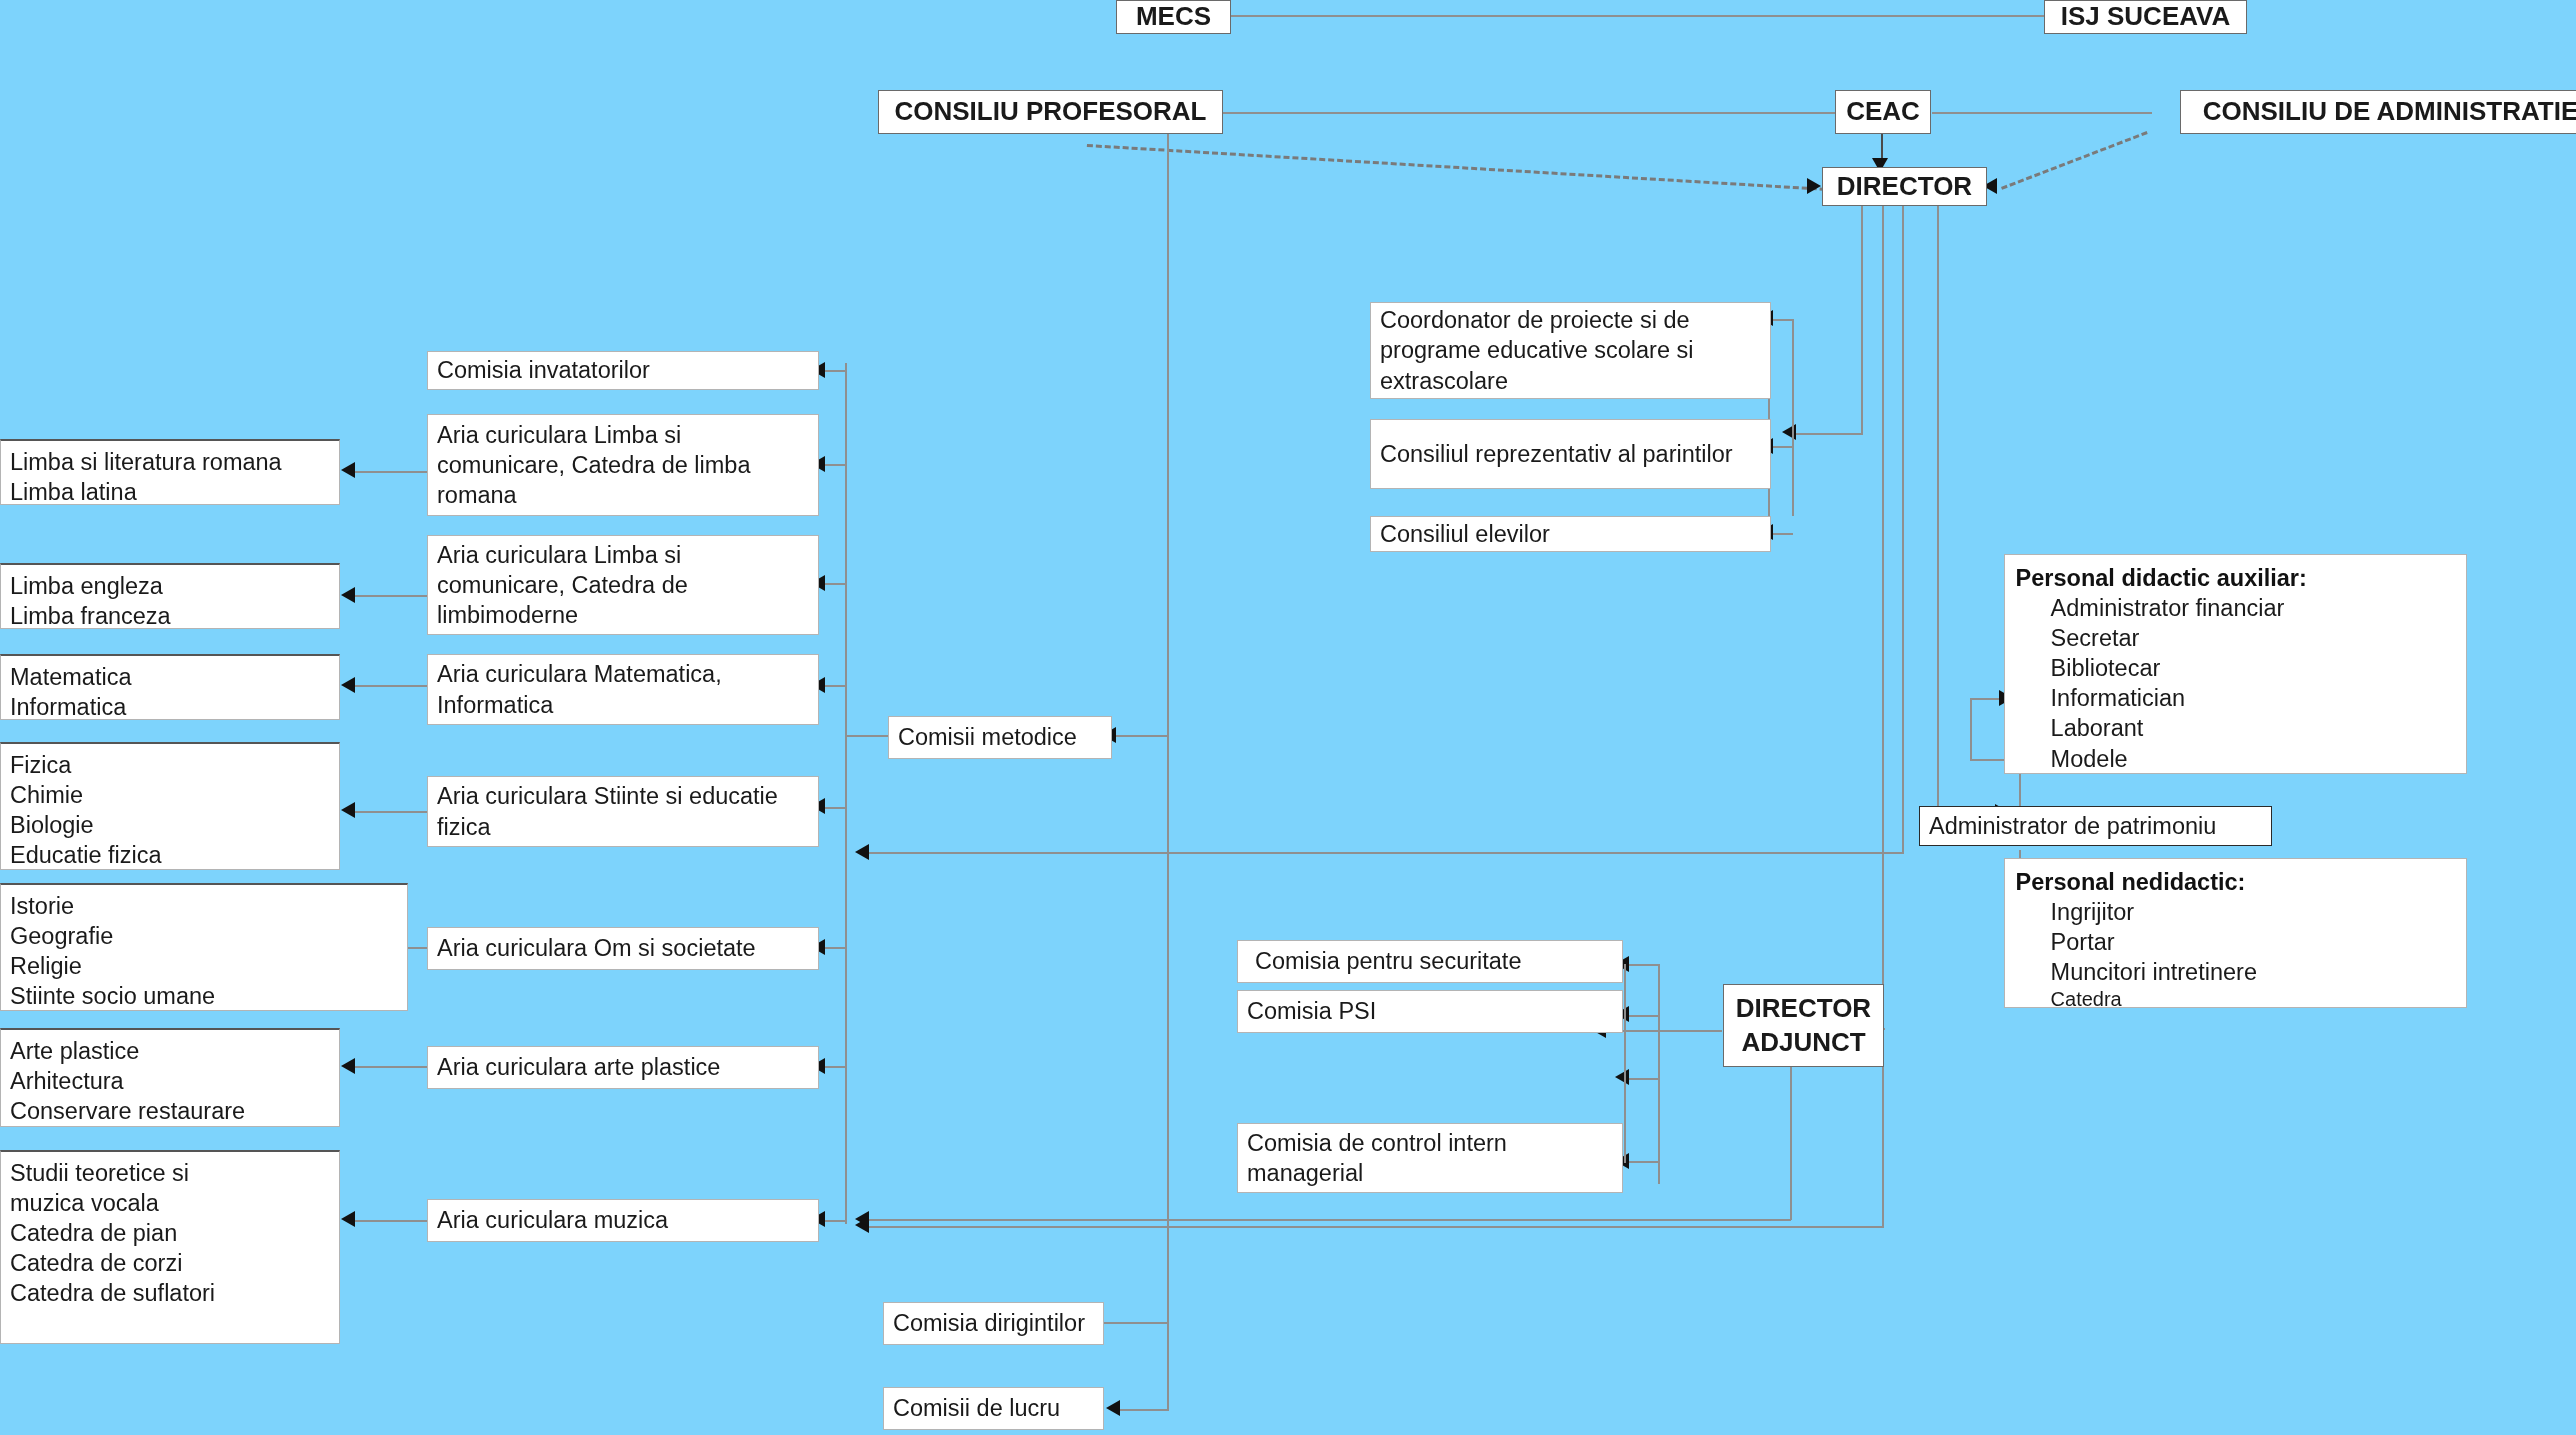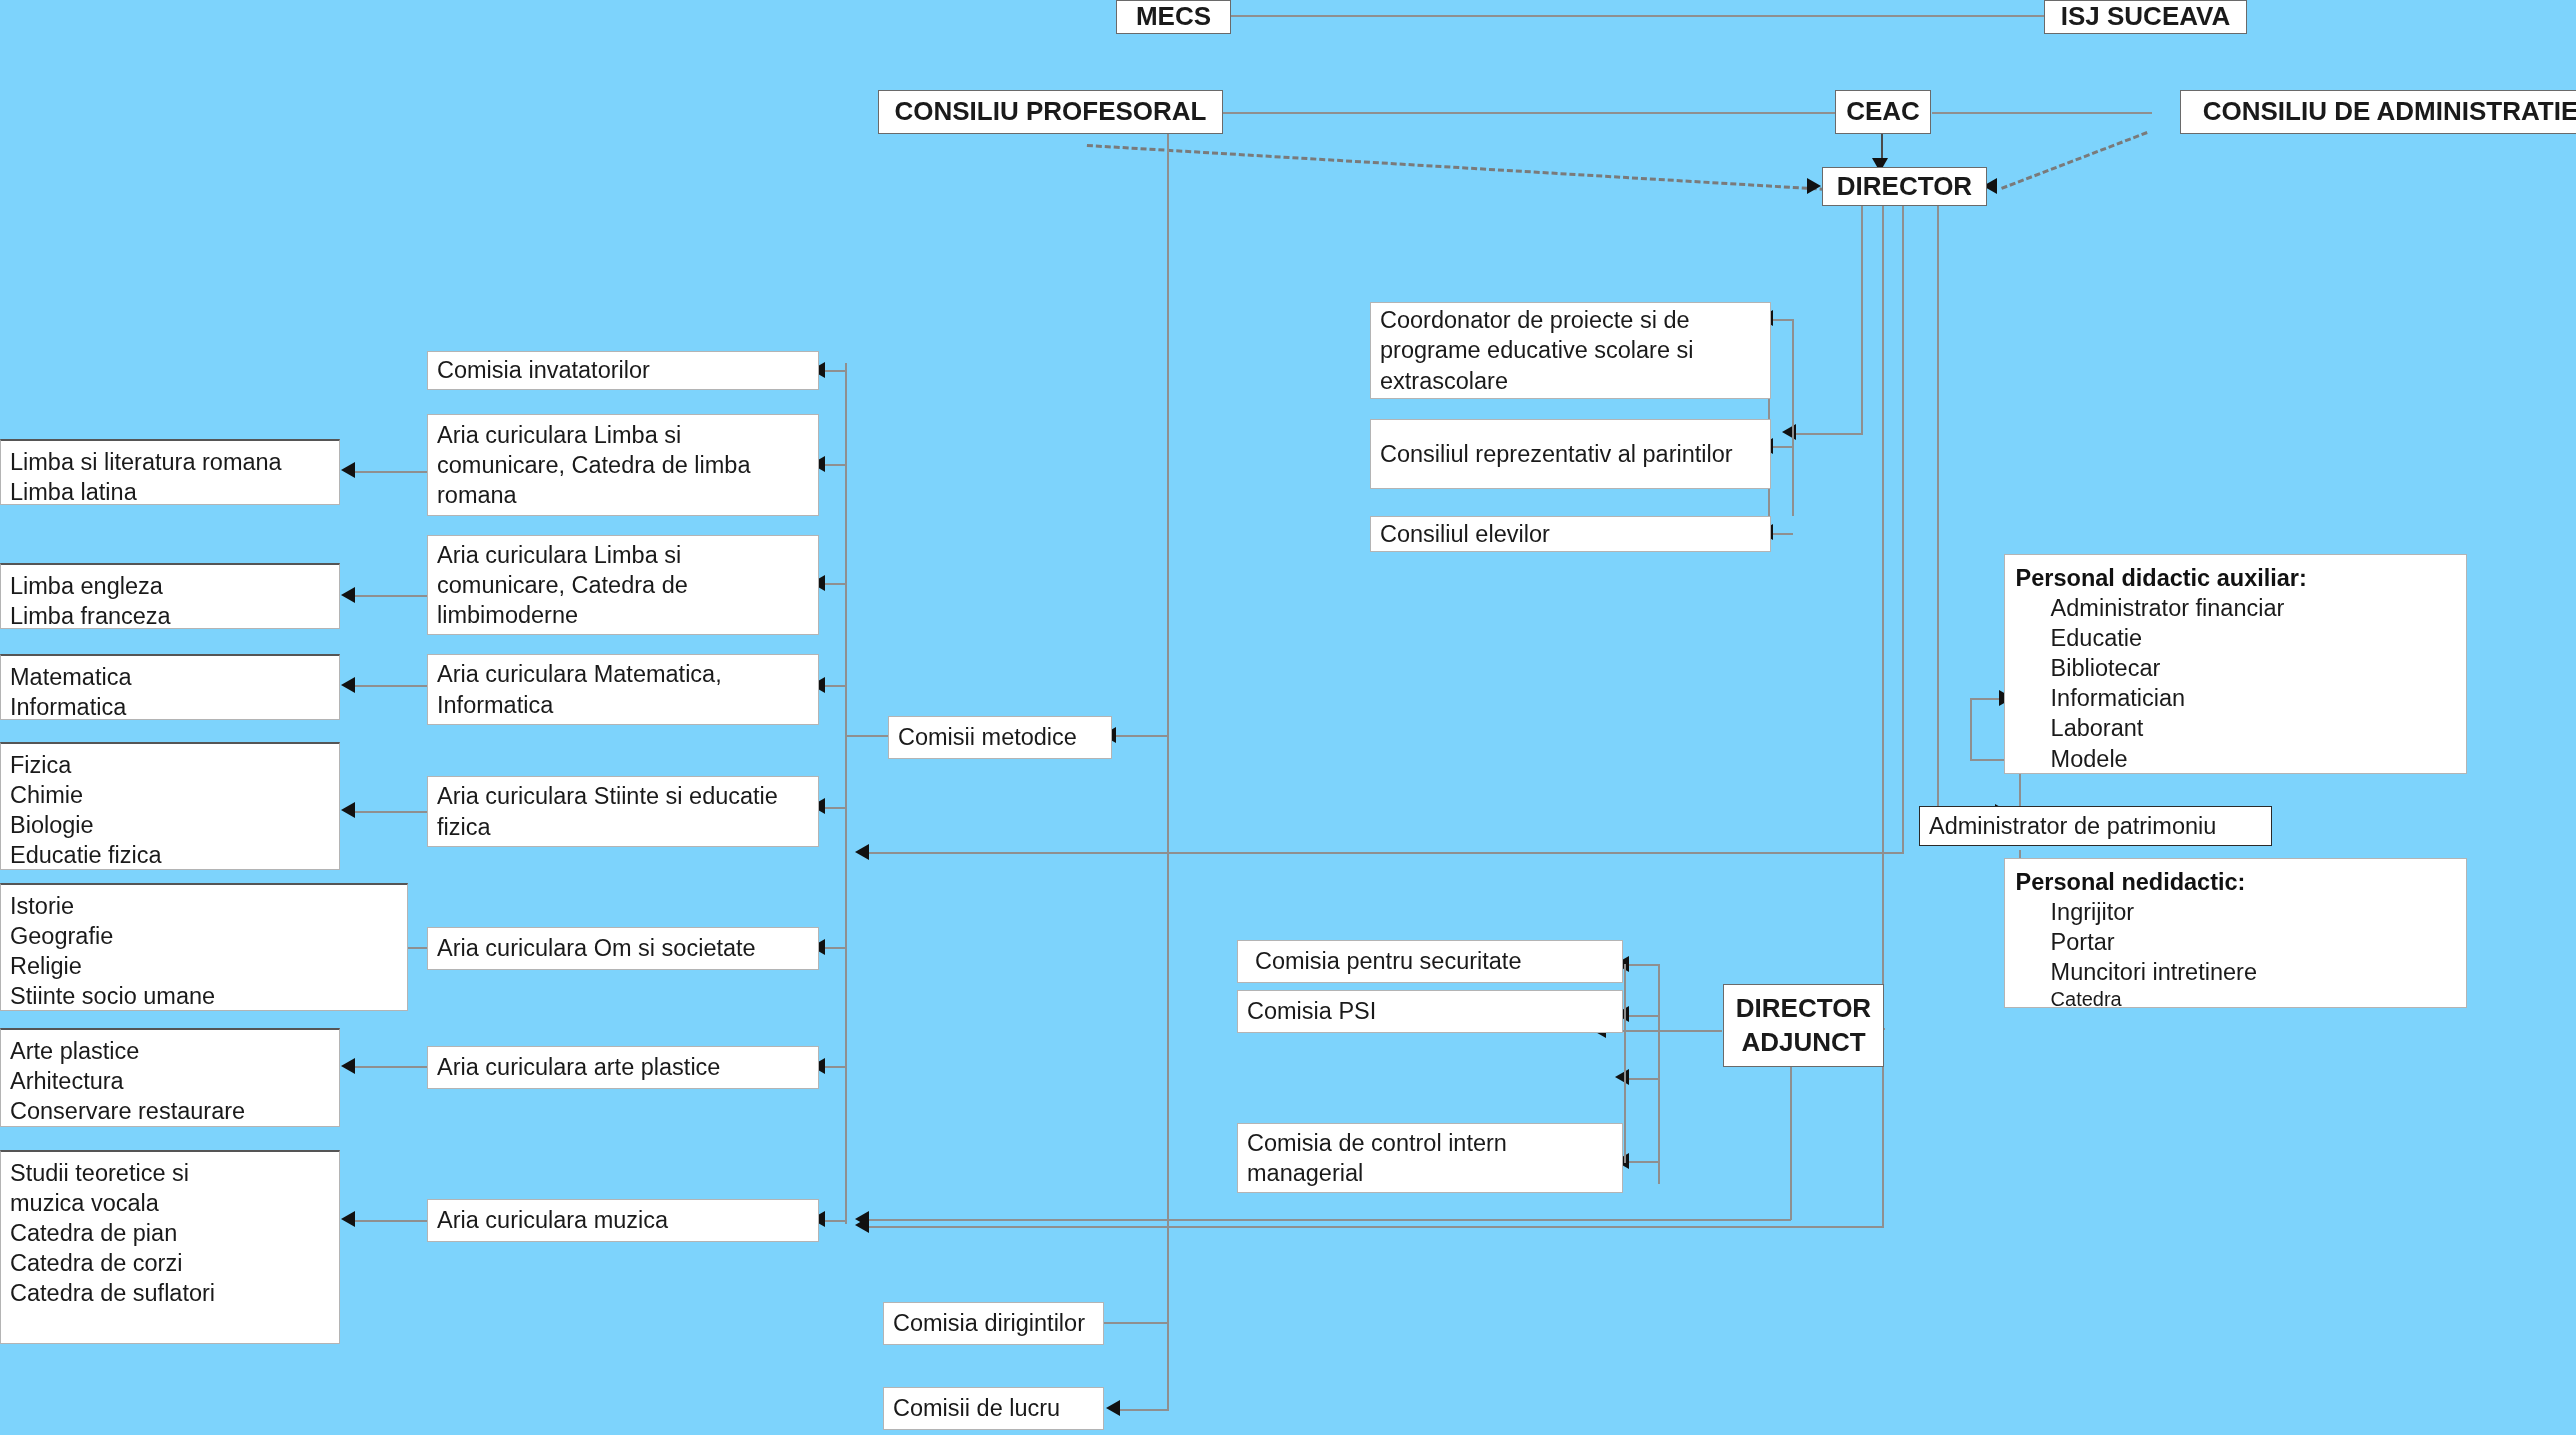--- a/index.html
+++ b/index.html
@@ -255,21 +255,21 @@
   <div class="node mid" style="left:1237px;top:940px;width:386px;height:43px;padding-left:17px;">Comisia pentru securitate</div>
 
   <div class="node mid" style="left:1237px;top:990px;width:386px;height:43px;">Comisia PSI</div>
 
 
   <div class="node mid" style="left:1237px;top:1123px;width:386px;height:70px;">Comisia de control intern managerial</div>
 
   <div class="listbox thickbottom" style="left:2004px;top:554px;width:463px;height:220px;">
     <div class="hd">Personal didactic auxiliar:</div>
     <div class="li">Administrator financiar</div>
-    <div class="li">Educatie</div>
+    <div class="li">Secretar</div>
     <div class="li">Bibliotecar</div>
     <div class="li">Informatician</div>
     <div class="li">Laborant</div>
     <div class="li">Modele</div>
   </div>
 
   <div class="node mid" style="left:1919px;top:806px;width:353px;height:40px;border-color:#2a2a2a;">Administrator de patrimoniu</div>
 
   <div class="listbox" style="left:2004px;top:858px;width:463px;height:150px;">
     <div class="hd">Personal nedidactic:</div>

